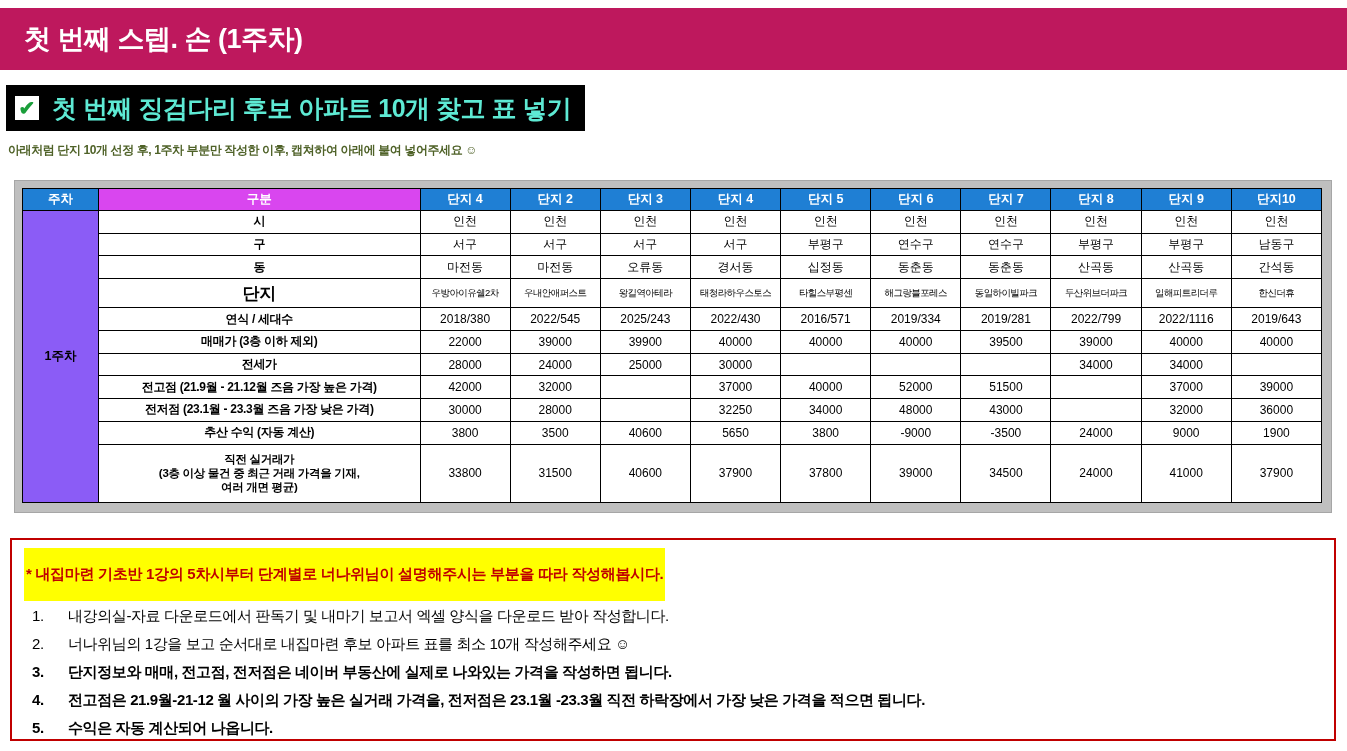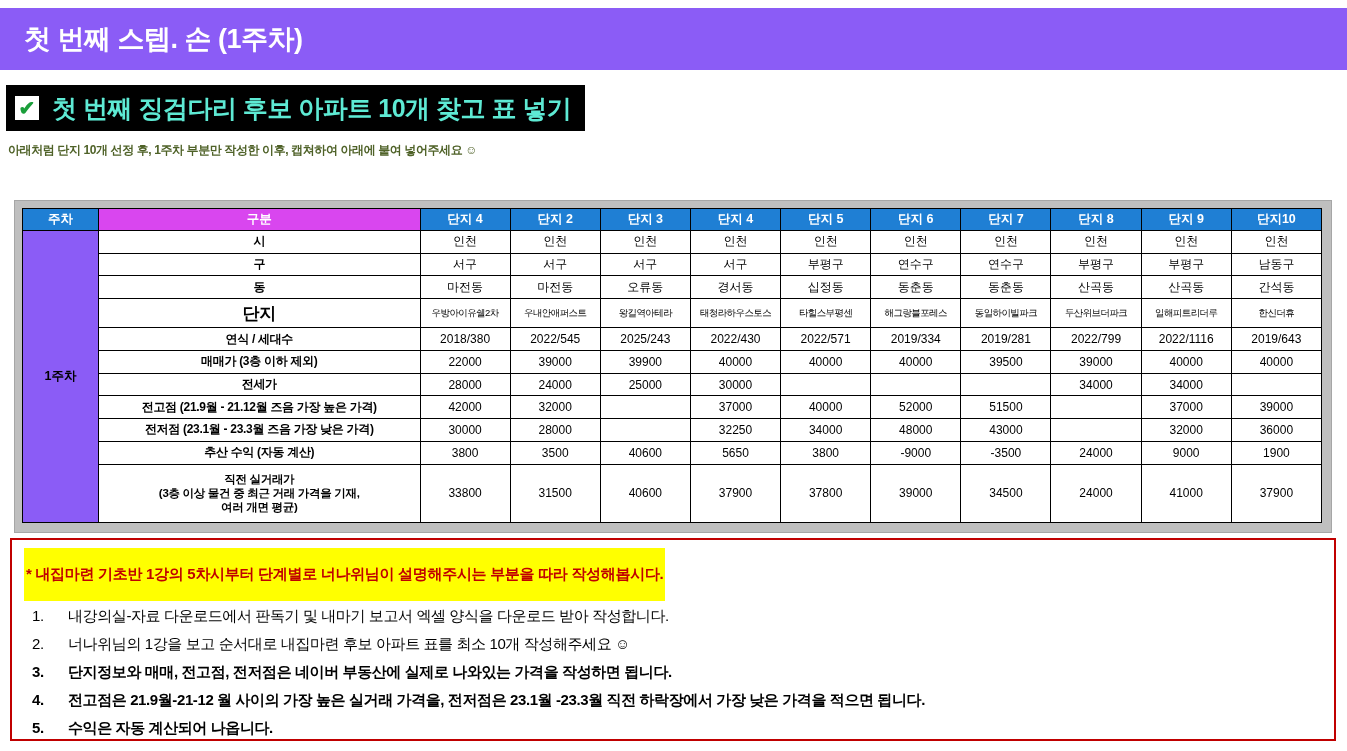--- a/index.html
+++ b/index.html
@@ -8,21 +8,21 @@
     width: 1347px; height: 751px;
     background: #ffffff;
     font-family: "Liberation Sans", sans-serif;
     overflow: hidden;
   }
   .page { position: relative; width: 1347px; height: 751px; background:#fff; }
 
   
   .title-bar {
     position: absolute; left: 0; top: 8px; width: 1347px; height: 62px;
-    background: #8b5cf6;
+    background: #be185d;
     display: flex; align-items: center;
   }
   .title-bar .title-text {
     color: #ffffff; font-size: 27px; font-weight: bold; padding-left: 24px;
     letter-spacing: -0.5px;
   }
 
   
   .section-band {
     position: absolute; left: 6px; top: 85px; height: 46px;
@@ -43,21 +43,20 @@
   .sub-instruction {
     position: absolute; left: 8px; top: 142px; width: 1330px;
     font-size: 12px; color: #4f6228; letter-spacing: -0.4px; font-weight: bold;
   }
 
   
   .table-frame {
     position: absolute; left: 14px; top: 180px; width: 1318px; height: 333px;
     background: #bfbfbf; border: 1px solid #a6a6a6;
     padding: 7px 9px 9px 7px;
-    margin-top: 20px;
   }
   .tbl { border-collapse: collapse; width: 100%; height: 100%; background:#fff;
          table-layout: fixed; }
   .tbl td, .tbl th {
     border: 1px solid #000000;
     font-size: 11.5px;
     text-align: center;
     padding: 1px 1px;
     color: #000;
     overflow: hidden;
@@ -196,21 +195,21 @@
             <td class="val tiny">두산위브더파크</td>
             <td class="val tiny">일해피트리더루</td>
             <td class="val tiny">한신더휴</td>
           </tr>
           <tr class="std">
             <td class="rowlabel">연식 / 세대수</td>
             <td class="val">2018/380</td>
             <td class="val">2022/545</td>
             <td class="val">2025/243</td>
             <td class="val">2022/430</td>
-            <td class="val">2022/571</td>
+            <td class="val">2016/571</td>
             <td class="val">2019/334</td>
             <td class="val">2019/281</td>
             <td class="val">2022/799</td>
             <td class="val">2022/1116</td>
             <td class="val">2019/643</td>
           </tr>
           <tr class="std">
             <td class="rowlabel">매매가 (3층 이하 제외)</td>
             <td class="val">22000</td>
             <td class="val">39000</td>

